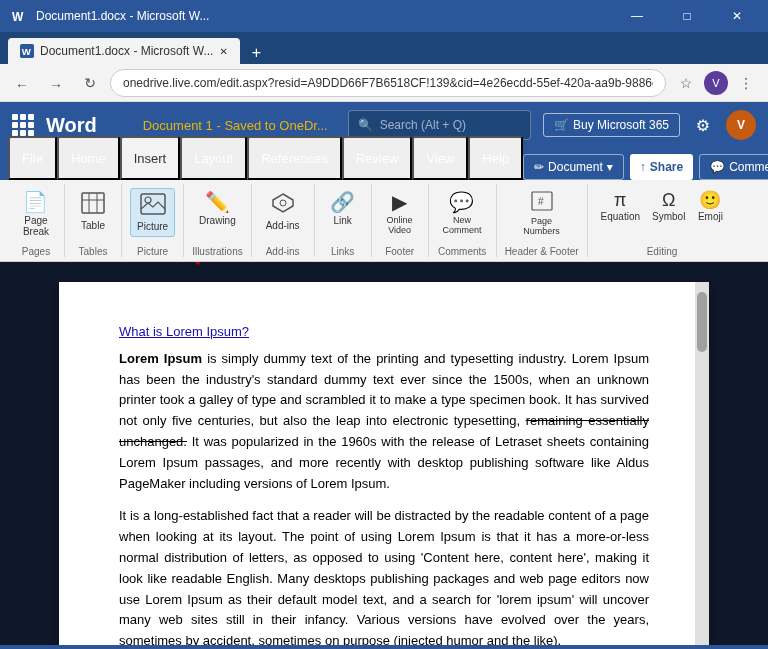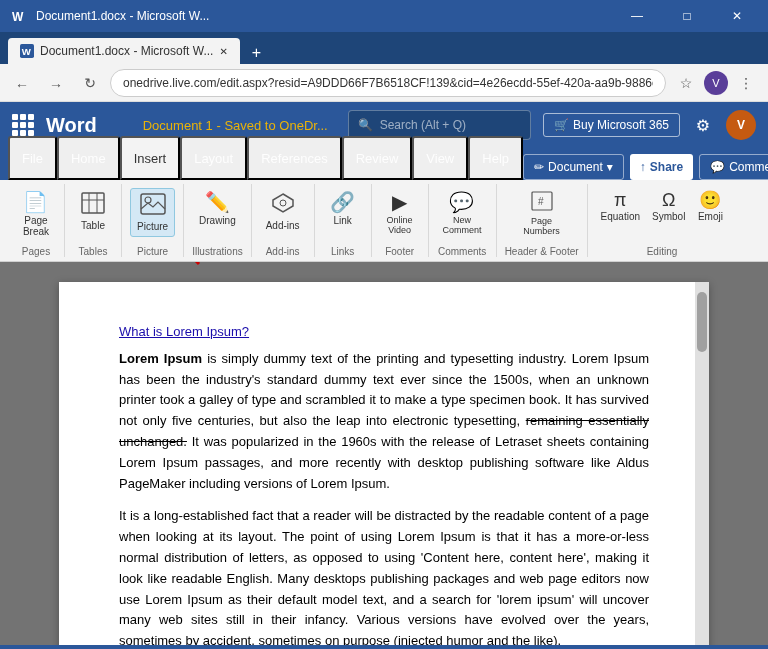--- a/index.html
+++ b/index.html
@@ -239,21 +239,21 @@
       align-items: center; justify-content: flex-start;
       padding: 3px 5px; gap: 2px;
       cursor: pointer; border-radius: 3px;
       background: transparent; border: none;
       min-width: 36px; font-size: 10px; color: #333;
     }
     .ribbon-btn-small .btn-icon { font-size: 18px; line-height: 1; }
 
     
     .doc-area {
-      background: #737373;
+      background: #0f172a;
       flex: 1;
       overflow-y: auto;
       display: flex;
       justify-content: center;
       padding: 20px 0;
       height: calc(649px - 32px - 38px - 46px - 32px - 90px - 28px);
     }
     .doc-page {
       background: white;
       width: 650px;

